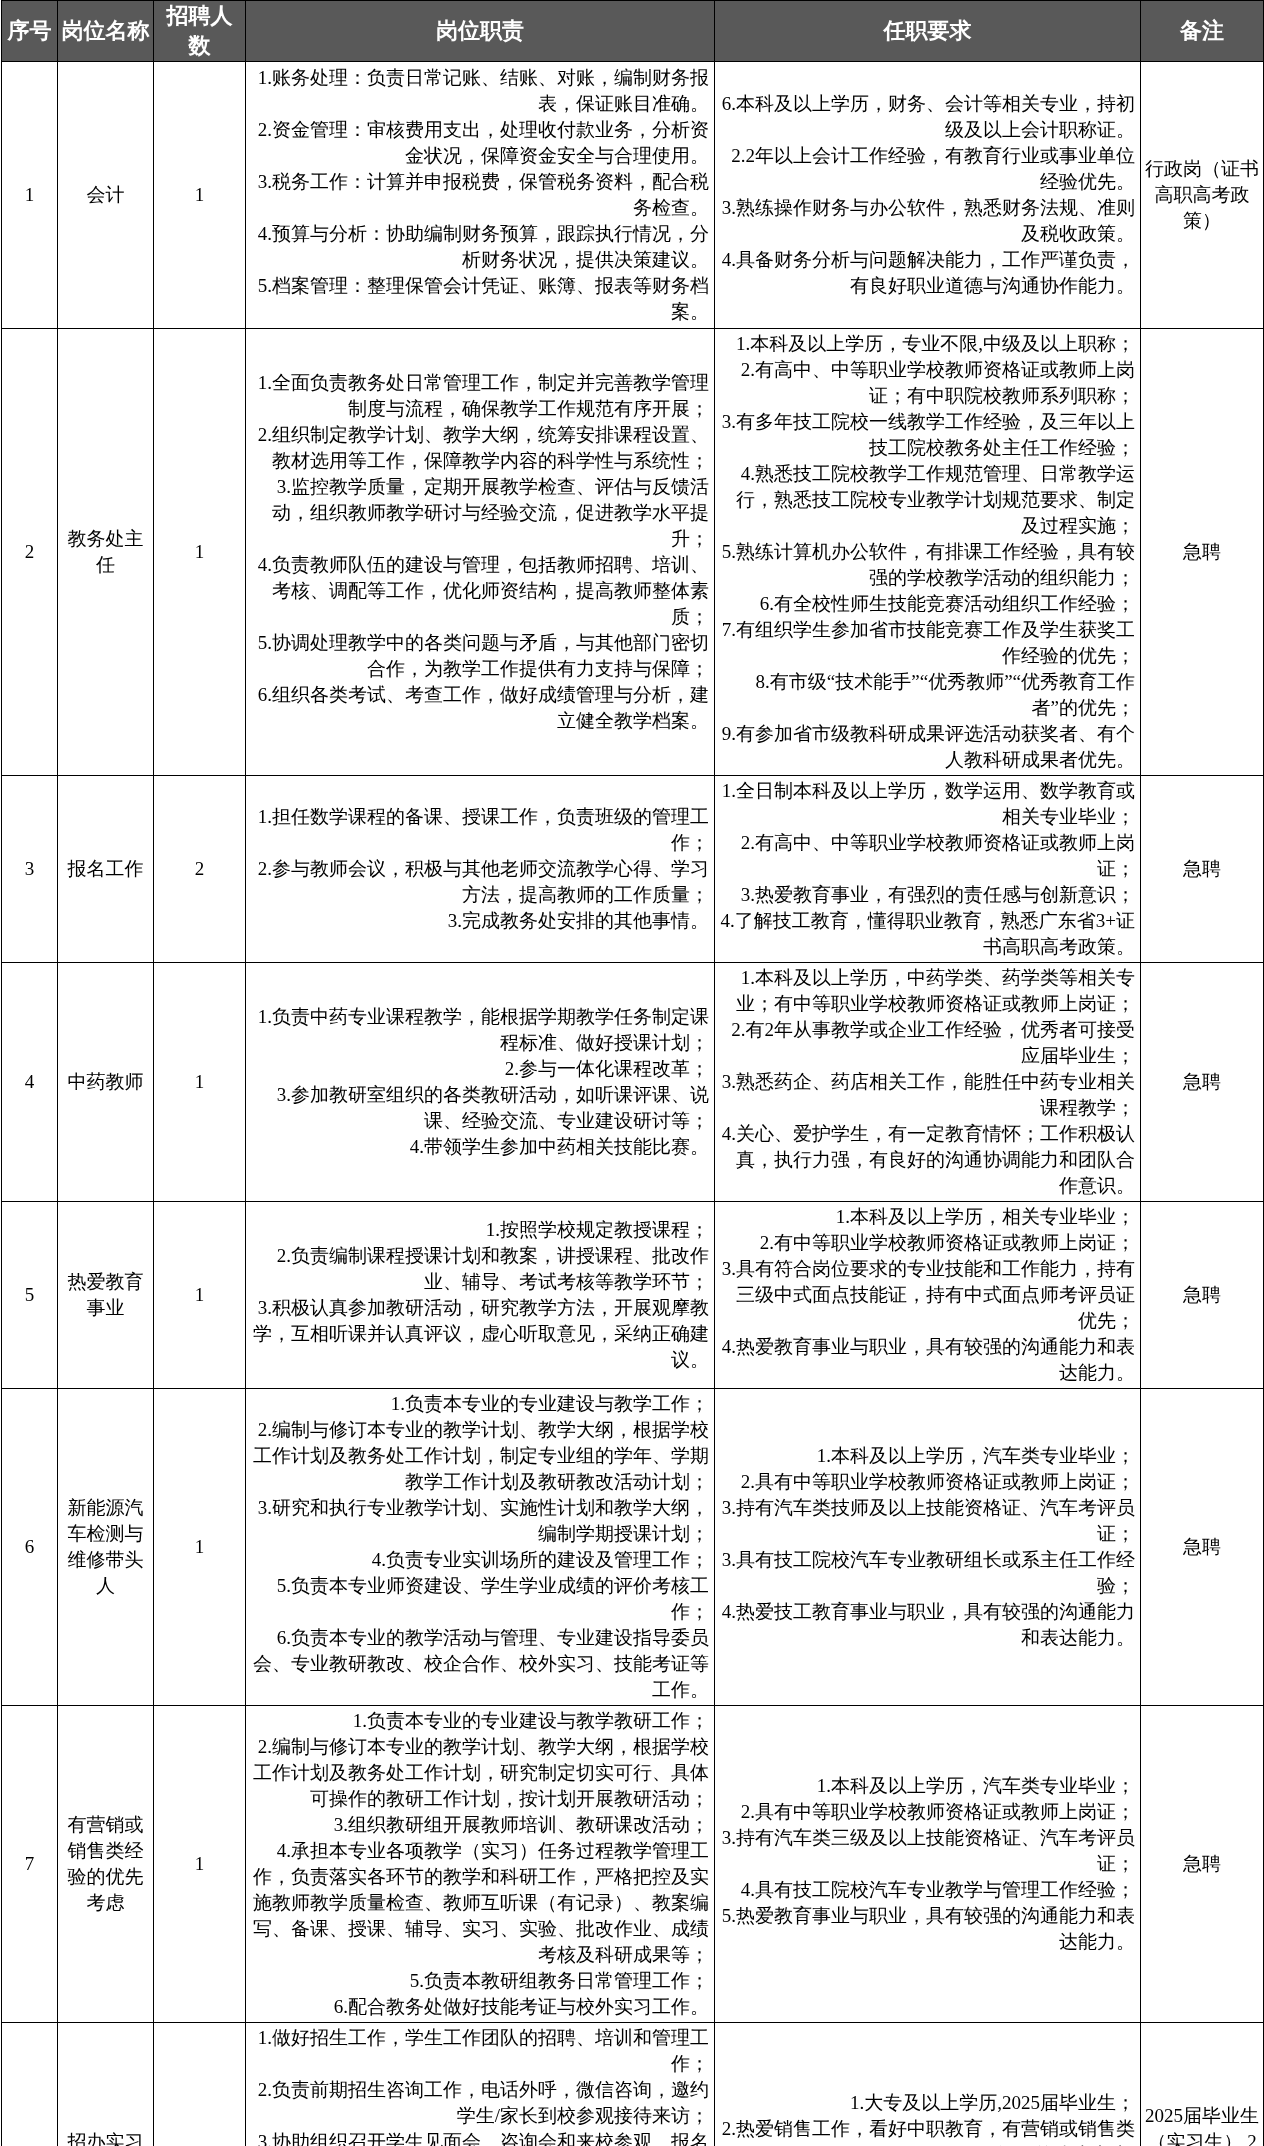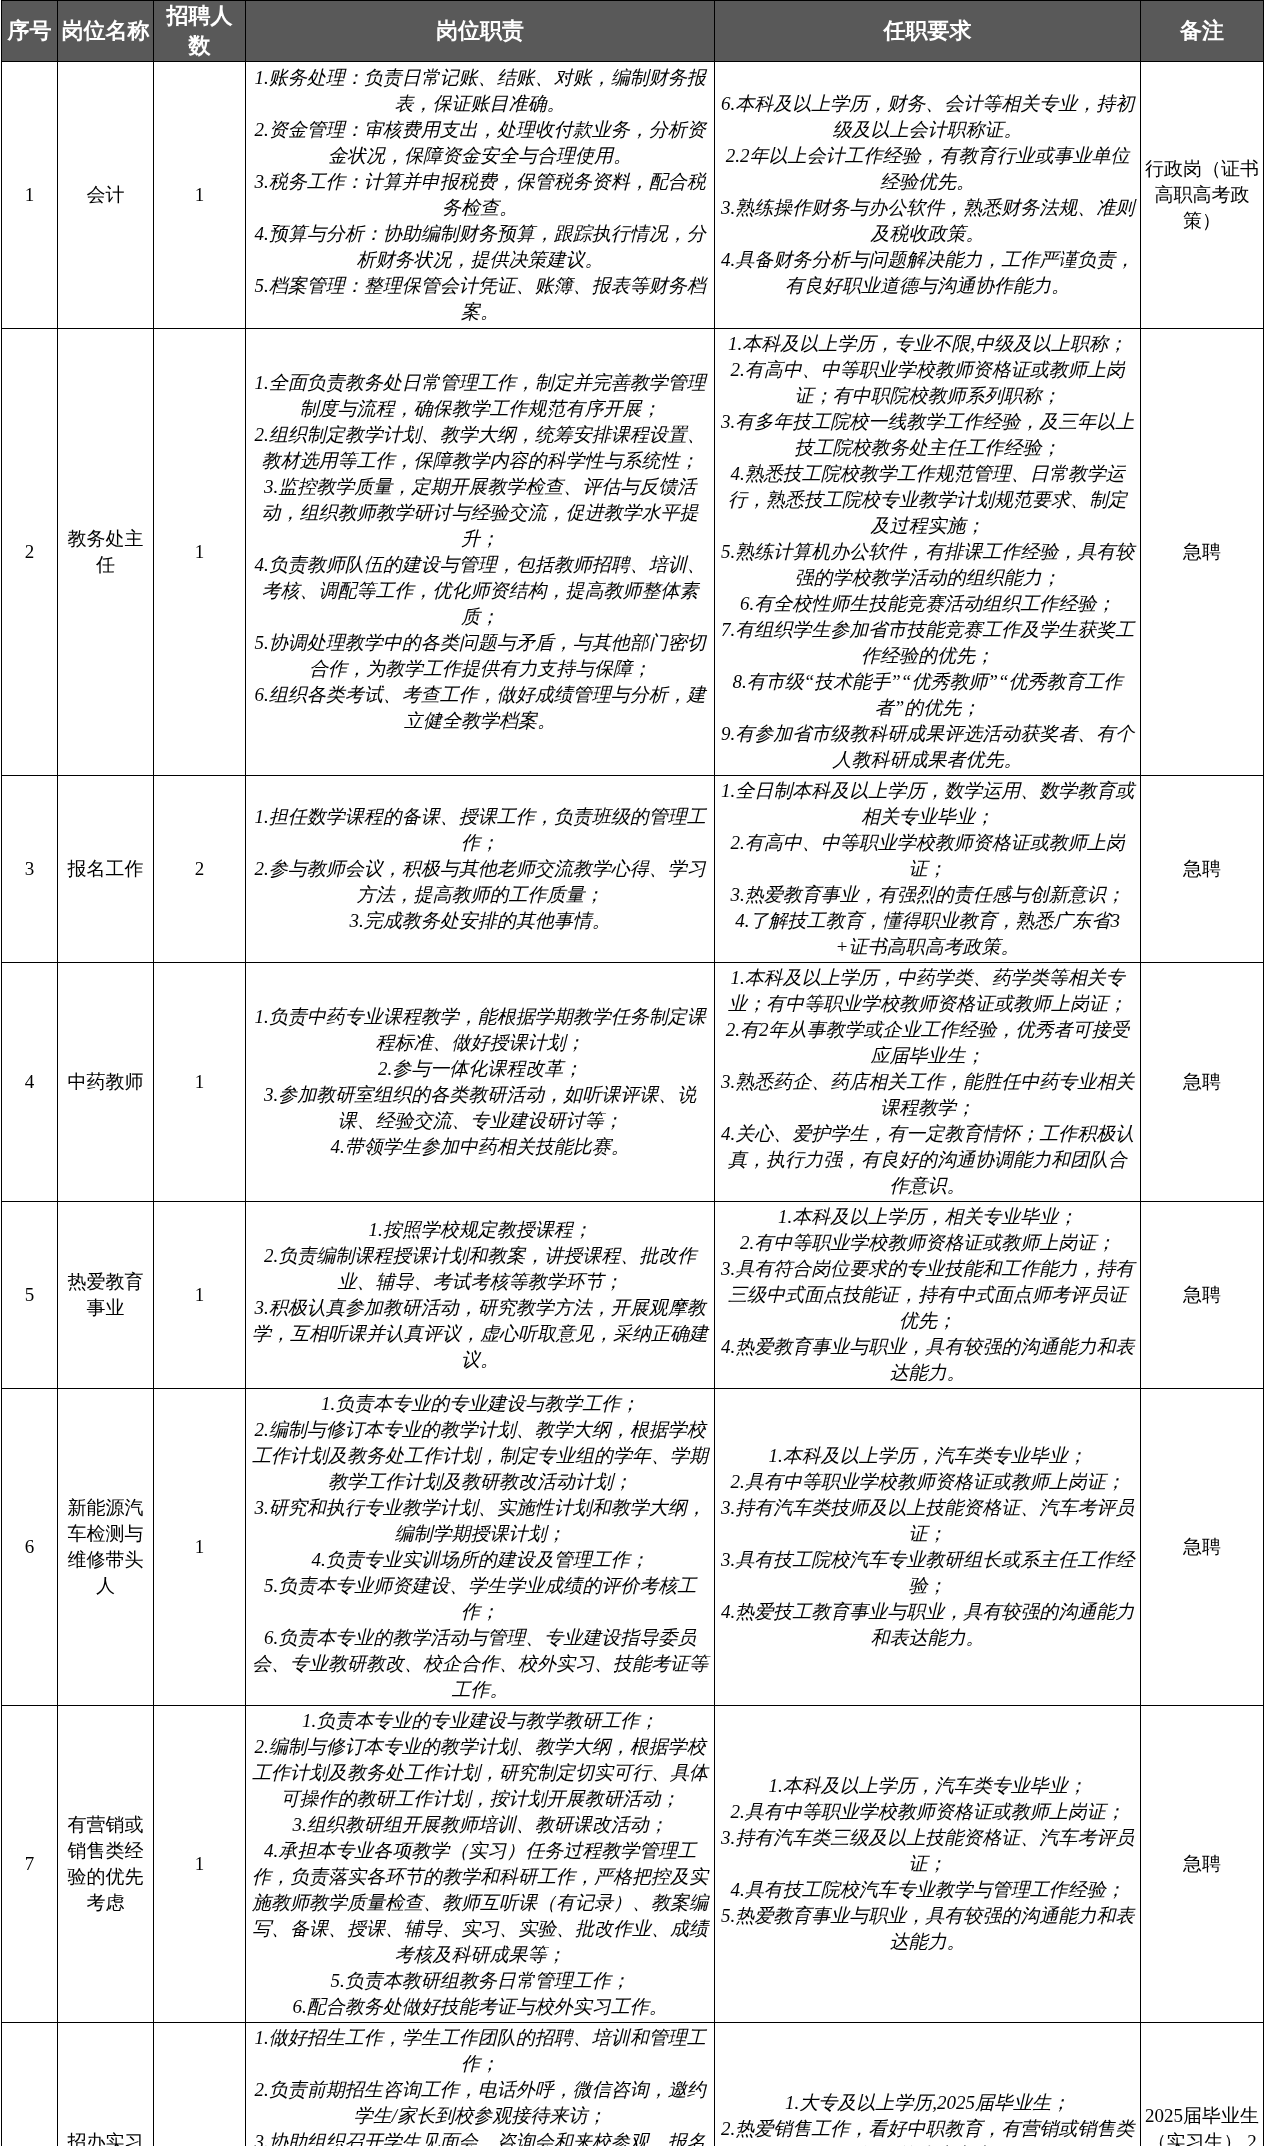--- a/index.html
+++ b/index.html
@@ -42,21 +42,21 @@
     border: 1px solid #000000;
     color: #000000;
     font-size: 19px;
     line-height: 26px;
     vertical-align: middle;
     padding: 2px 3px;
     word-break: break-all;
     overflow-wrap: anywhere;
   }
   td.center { text-align: center; }
-  td.multi  { text-align: center; white-space: pre-line; padding: 2px 5px; font-style: italic; }
+  td.multi  { text-align: right; white-space: pre-line; padding: 2px 5px; }
 
   
   tbody tr:nth-child(1) { height: 267px; }
   tbody tr:nth-child(2) { height: 425px; }
   tbody tr:nth-child(3) { height: 171px; }
   tbody tr:nth-child(4) { height: 226px; }
   tbody tr:nth-child(5) { height: 176px; }
   tbody tr:nth-child(6) { height: 297px; }
   tbody tr:nth-child(7) { height: 301px; }
   tbody tr:nth-child(8) { height: 251px; }

